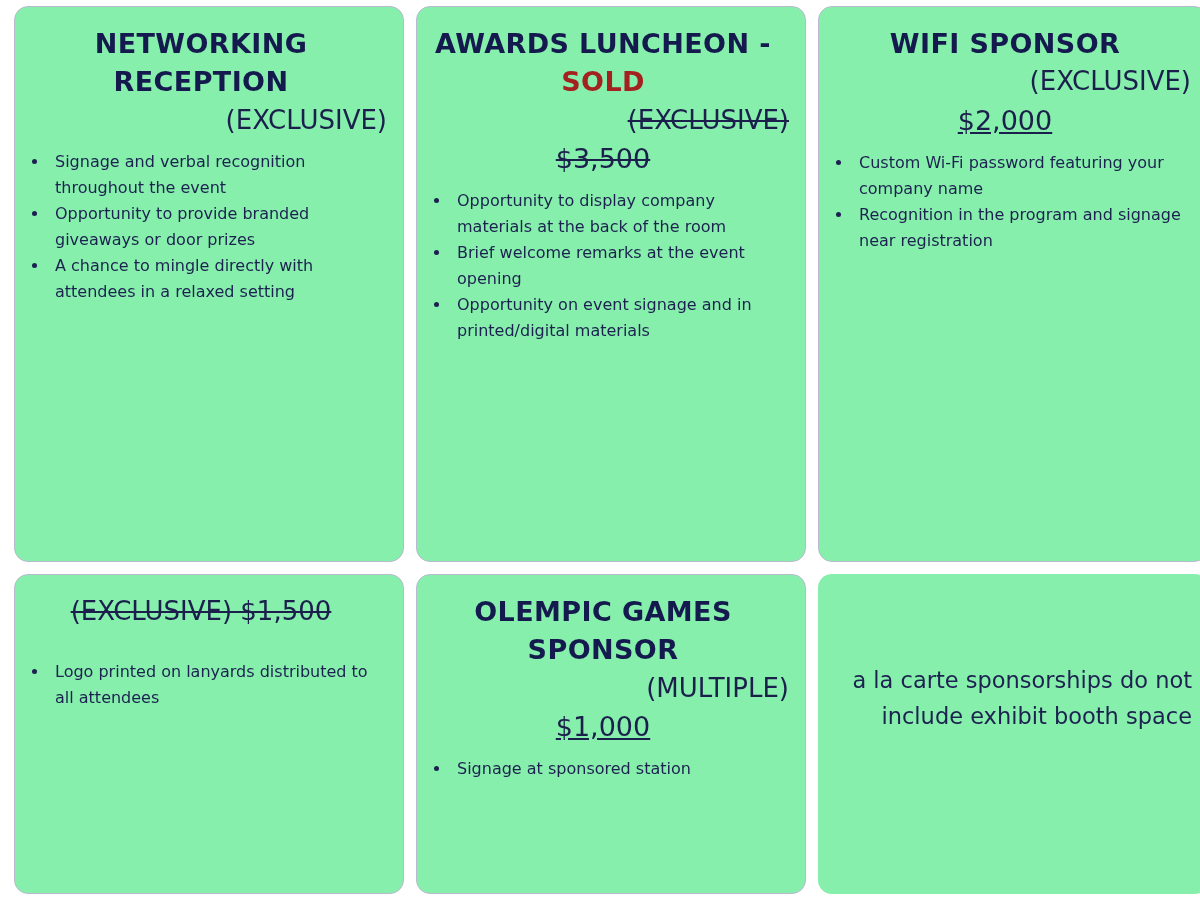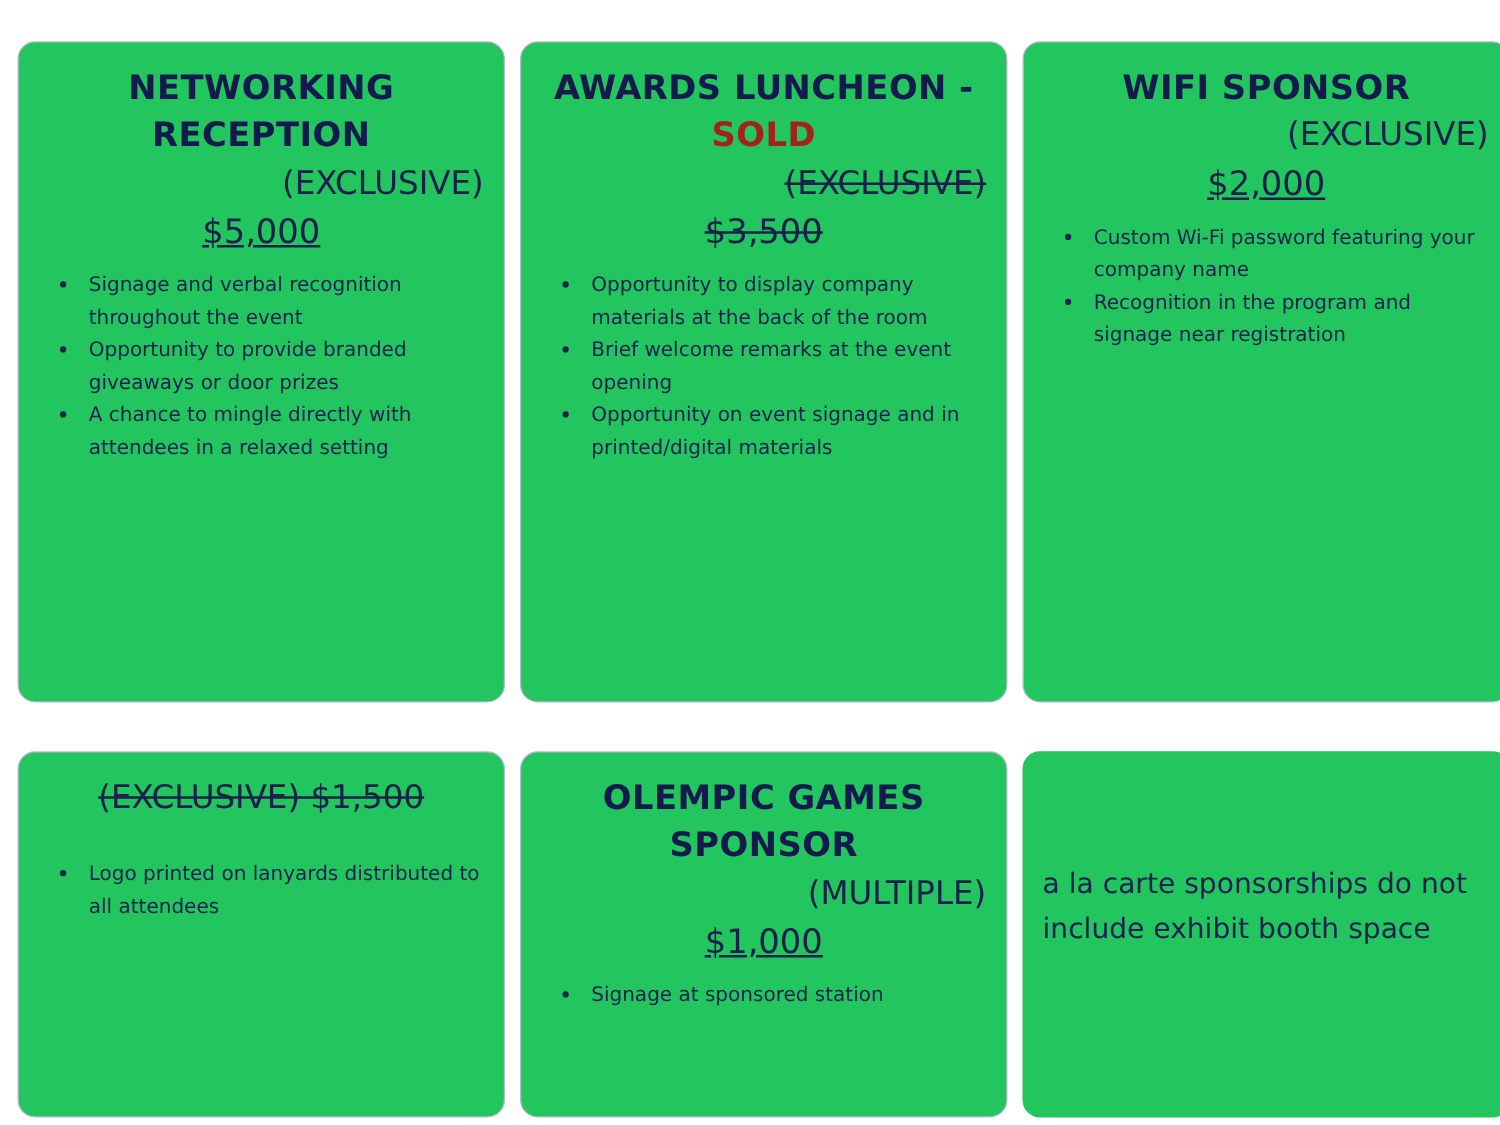--- a/index.html
+++ b/index.html
@@ -20,24 +20,23 @@
     grid-template-rows: 556px 320px;
     column-gap: 12px;
     row-gap: 12px;
     padding: 6px 8px 0 14px;
     box-sizing: border-box;
   }
   .card {
     border: 1px solid #b9b9cf;
     border-radius: 14px;
     box-sizing: border-box;
-    padding: 18px 16px 10px 16px;
-    background: #22c55e;
+    padding: 18px 16px 10px 0;
+    background: #86efac;
     overflow: hidden;
-    margin-top: 27px;
   }
   .card.plain {
     border: none;
   }
   .title {
     text-align: center;
     font-weight: bold;
     font-size: 27px;
     line-height: 1.42;
     letter-spacing: 0.4px;
@@ -86,40 +85,39 @@
     list-style: disc;
   }
   ul.bullets li {
     font-size: 16px;
     line-height: 1.62;
     color: #1c2150;
     margin-bottom: 0;
     padding-left: 6px;
   }
   .note {
-    text-align: left;
+    text-align: right;
     font-size: 22.5px;
     line-height: 1.62;
     color: #1c2150;
     margin: 0;
     padding-top: 70px;
   }
   .spacer-sm { height: 18px; }
 </style>
 </head>
 <body>
 
 <div class="grid">
 
   <div class="card">
     <div class="title">
       <span>NETWORKING RECEPTION</span>
     </div>
     <div class="sub">(EXCLUSIVE)</div>
-    <div class="price">$5,000</div>
     <ul class="bullets">
       <li>Signage and verbal recognition throughout the event</li>
       <li>Opportunity to provide branded giveaways or door prizes</li>
       <li>A chance to mingle directly with attendees in a relaxed setting</li>
     </ul>
   </div>
 
   <div class="card">
     <div class="title">
       <span>AWARDS LUNCHEON - </span><span class="sold">SOLD</span>

